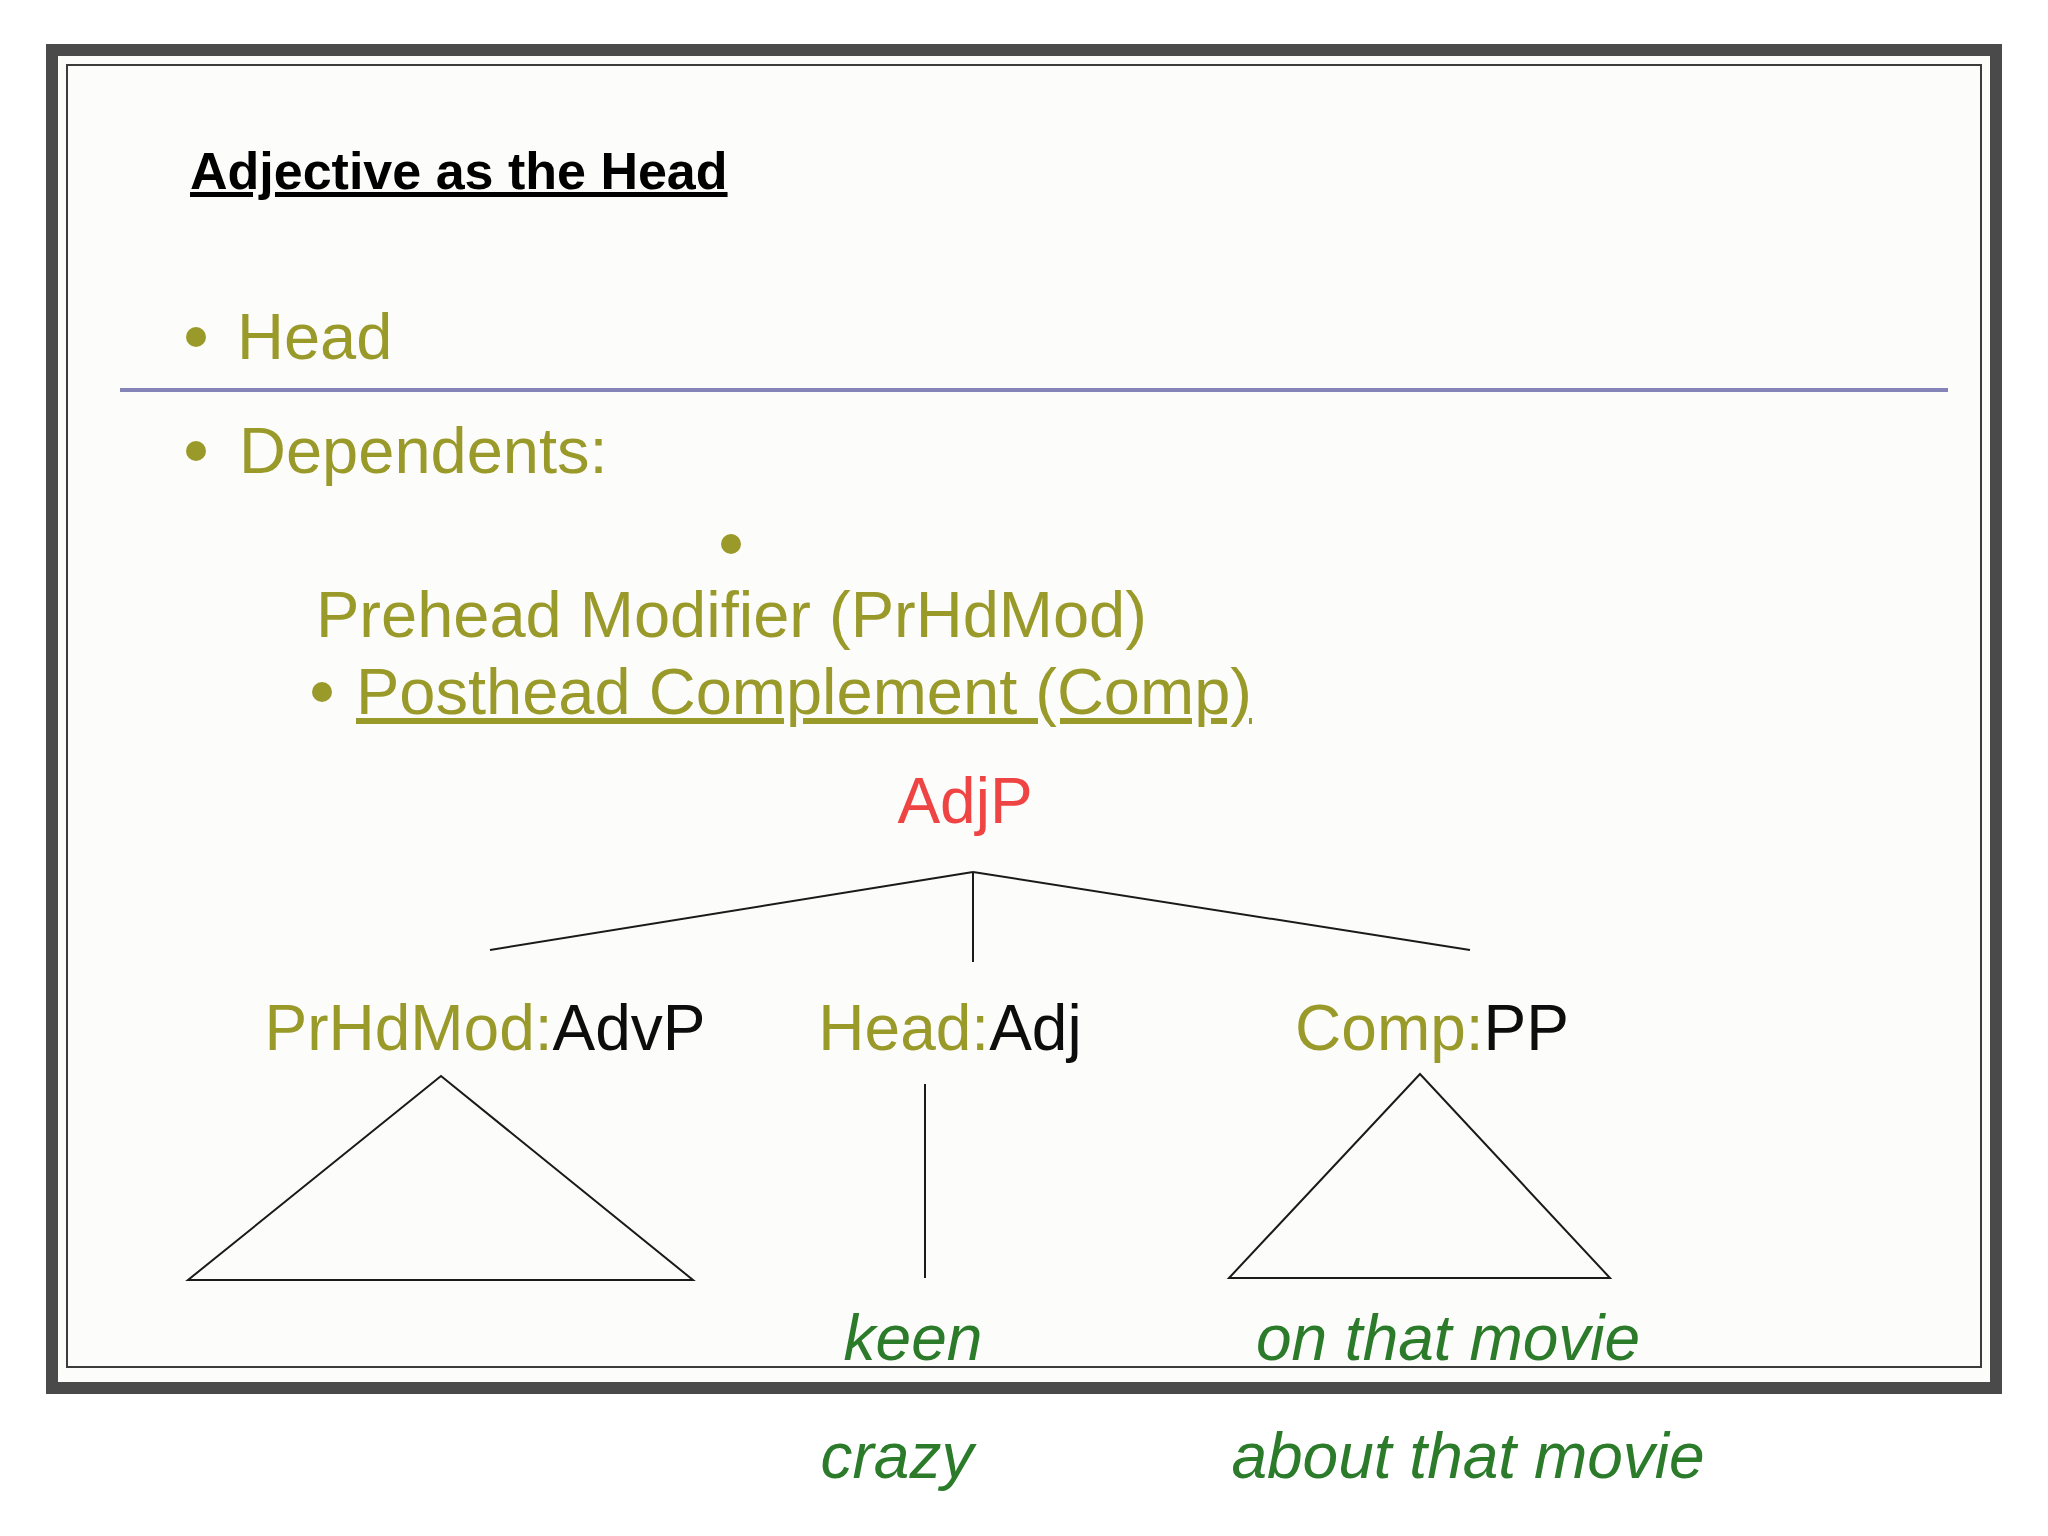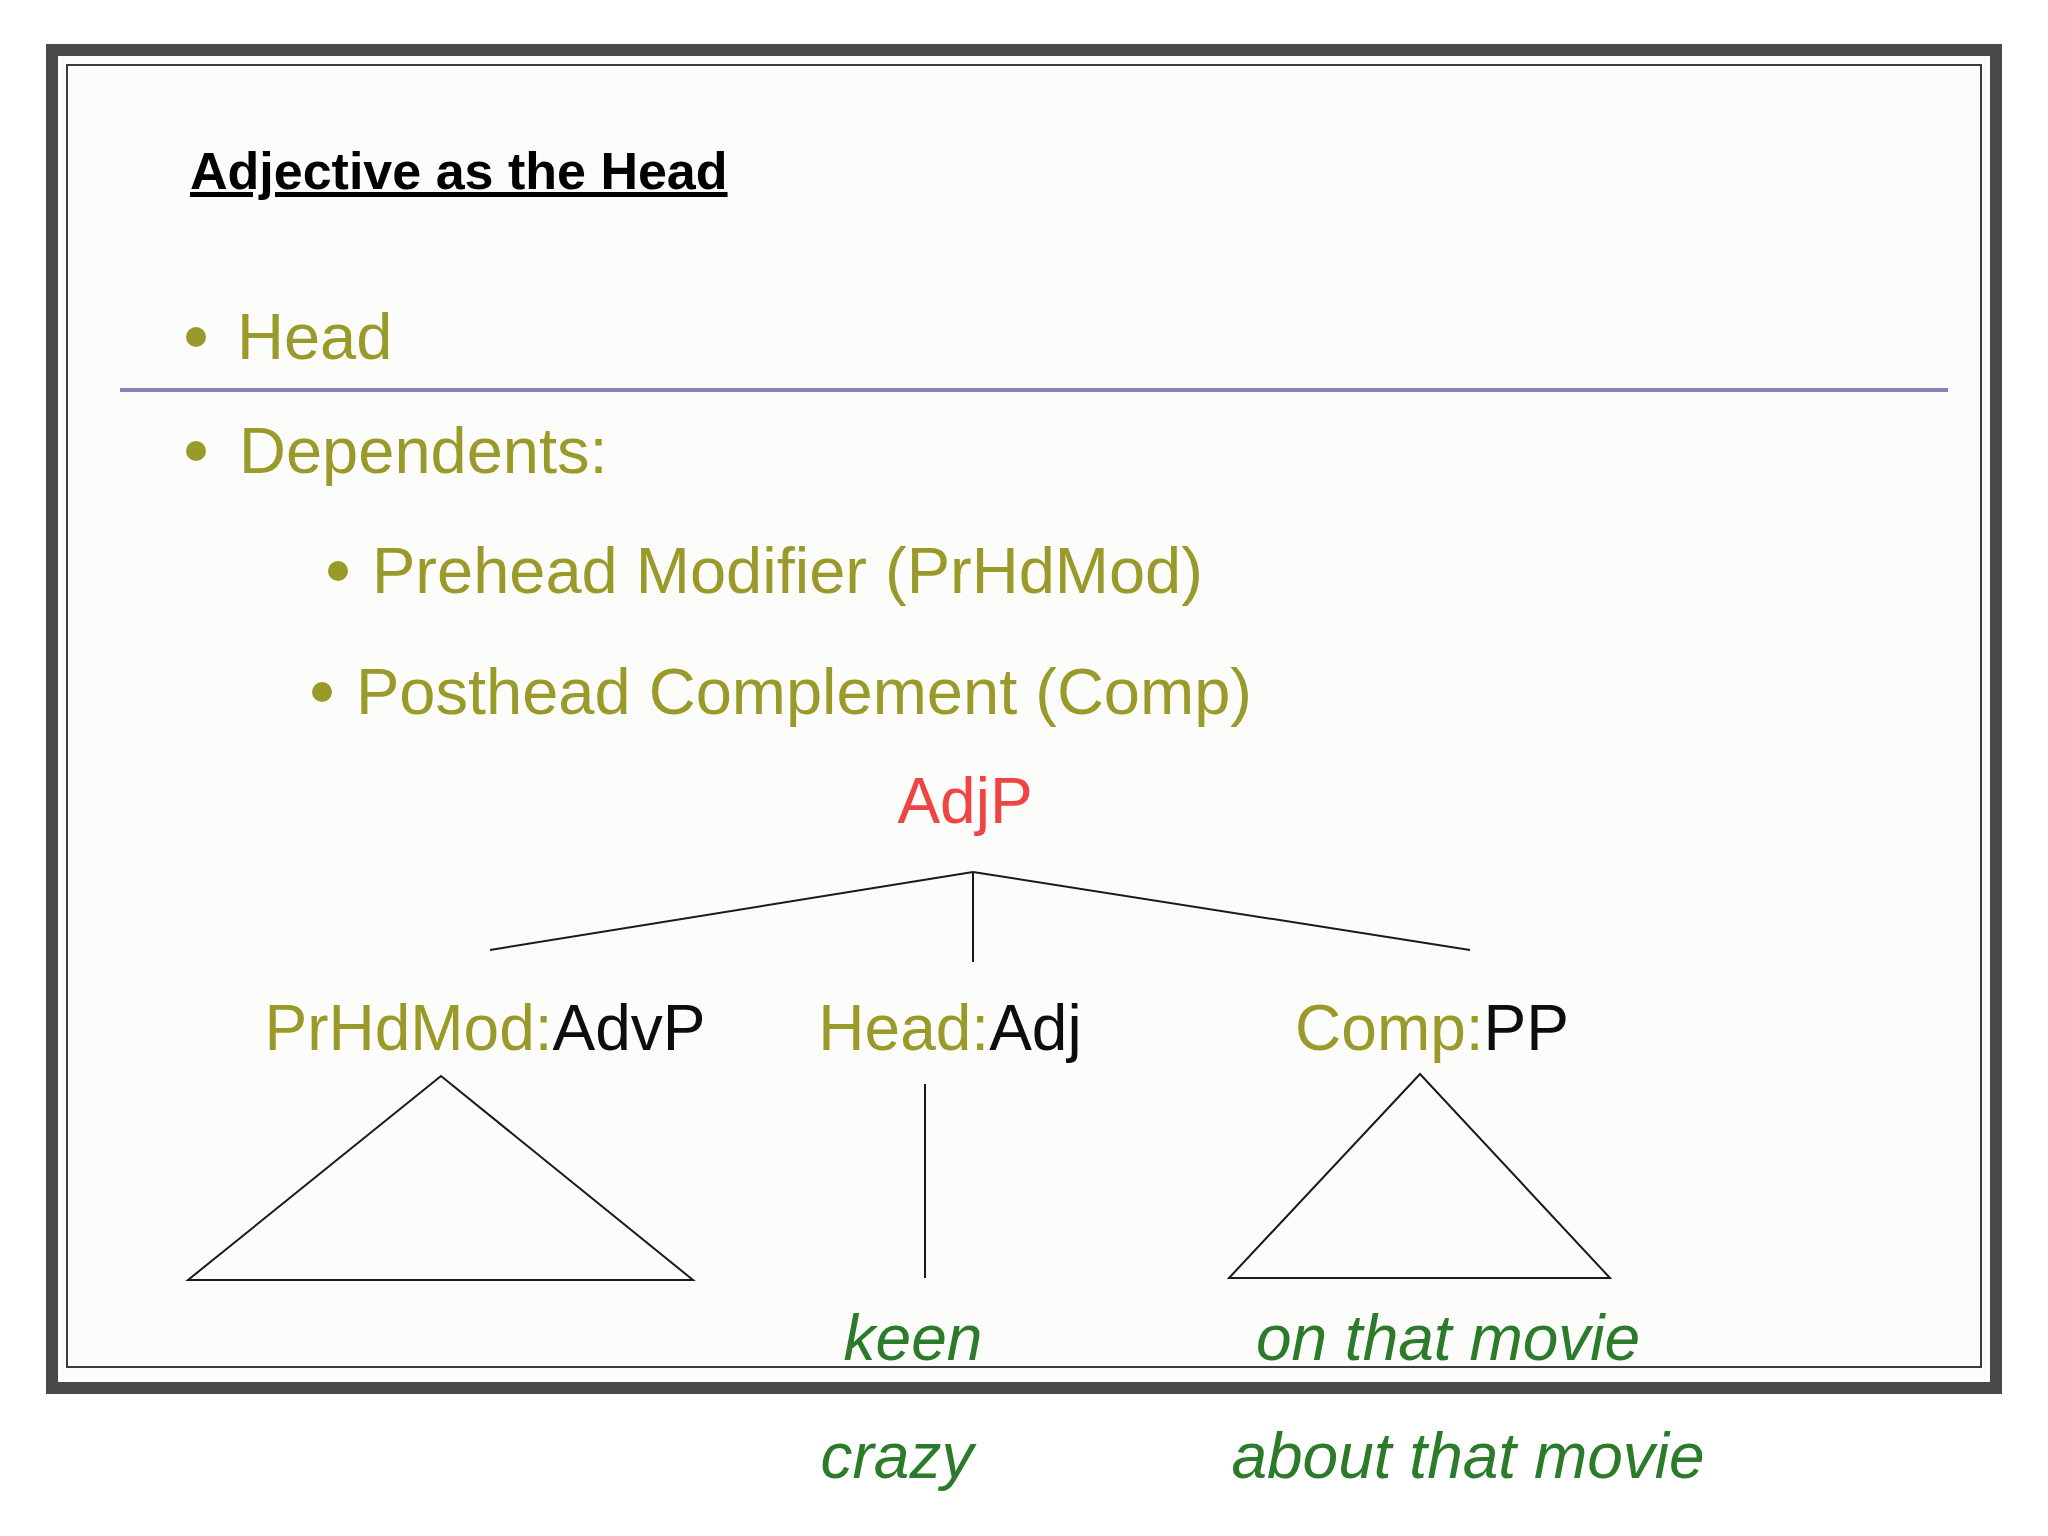--- a/index.html
+++ b/index.html
@@ -42,22 +42,22 @@
     font-size: 65px; line-height: 1.15;
     color: var(--olive, #9a9a2b);
   }
   .bullet-dot {
     width: 20px; height: 20px; border-radius: 50%;
     background: var(--olive, #9a9a2b);
     flex: 0 0 auto;
   }
   .row-head        { left: 186px; top: 300px; gap: 31px; }
   .row-dependents  { left: 186px; top: 414px; gap: 33px; }
-  .row-sub1        { left: 328px; top: 534px; gap: 24px; }
-  .row-sub2        { left: 312px; top: 655px; gap: 24px; }
+  .row-sub1        { left: 316px; top: 534px; gap: 24px; flex-direction: column; }
+  .row-sub2        { left: 312px; top: 655px; gap: 24px; text-decoration: underline; }
 
   .divider {
     left: 120px; top: 388px;
     width: 1828px; height: 4px;
     background: var(--divider, #8484b8);
   }
 
   .tree-text { font-size: 64px; line-height: 1.1; text-align: center; }
   .node-root { left: 800px; top: 766px; width: 330px; color: #ef4444; }
   .node-label .role { color: var(--olive, #9a9a2b); }

